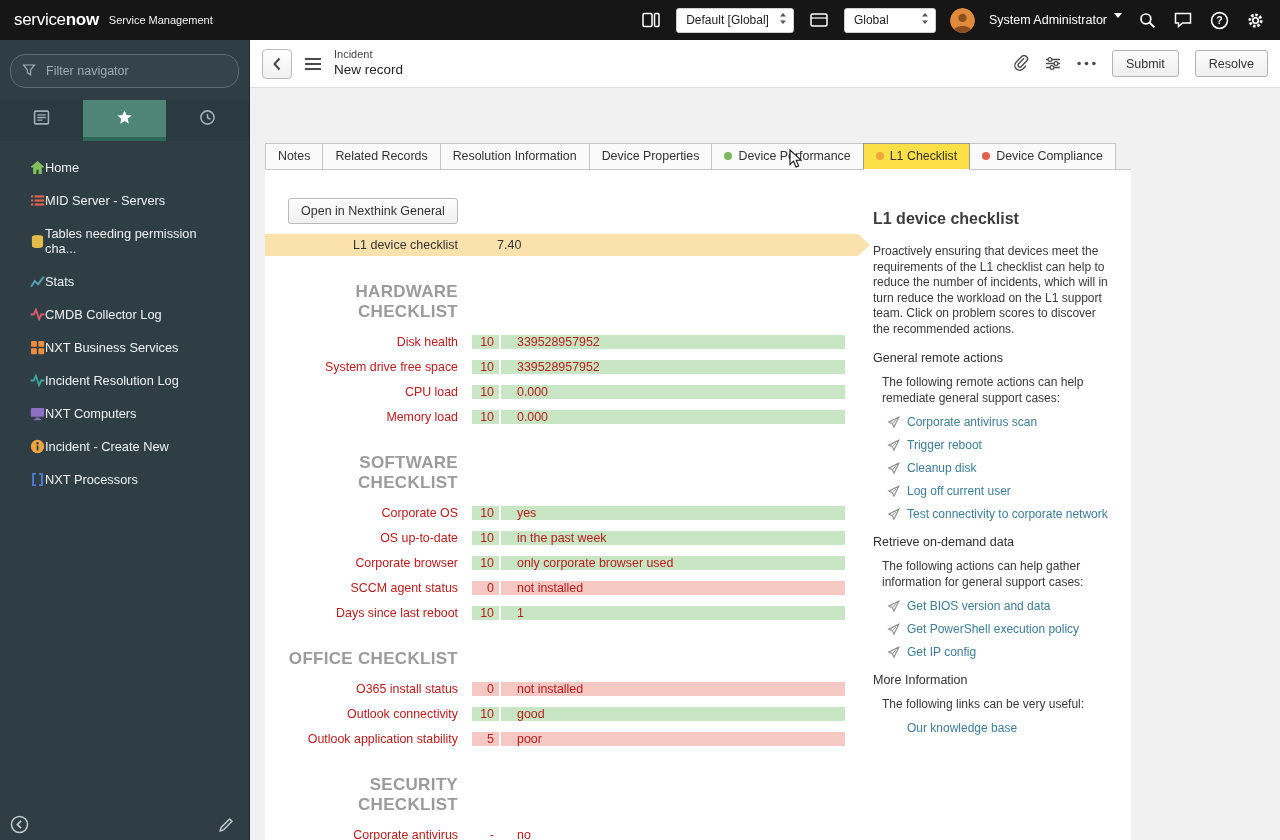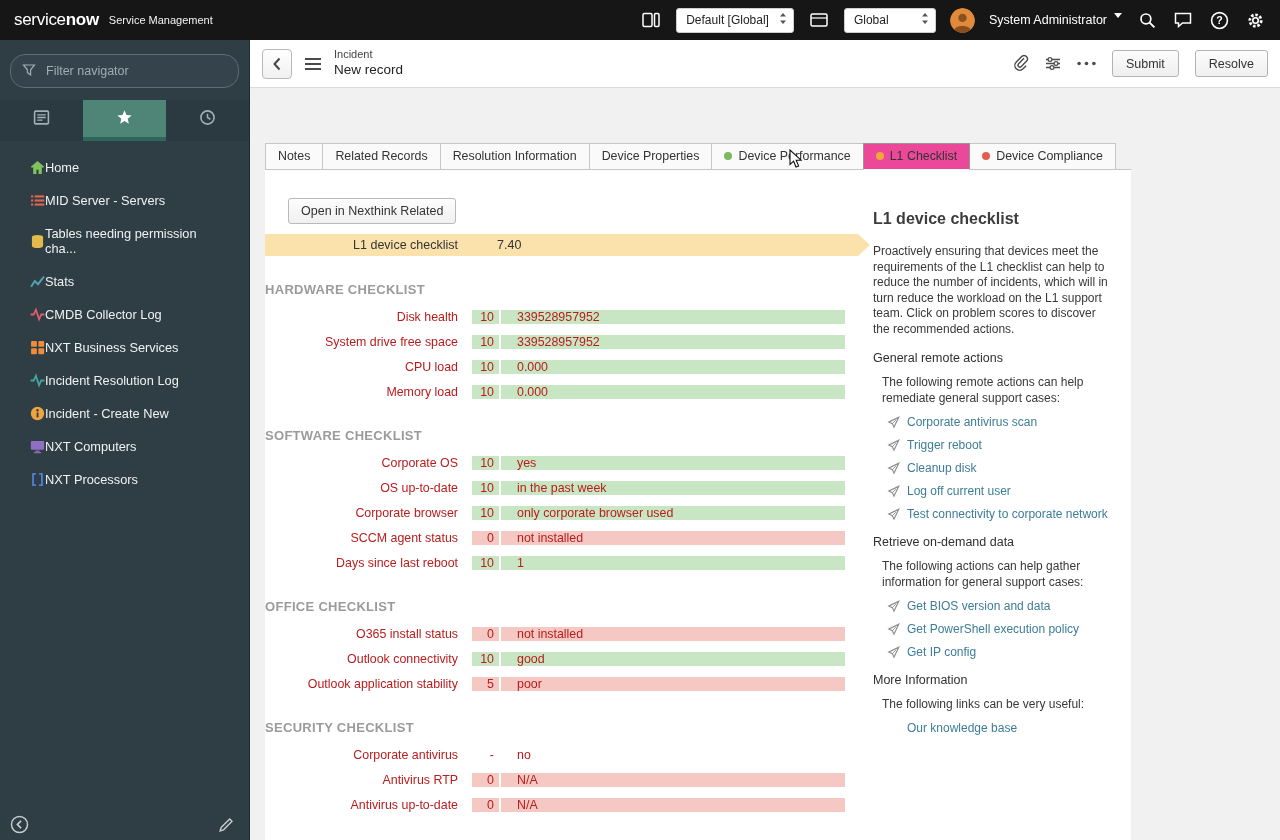--- a/index.html
+++ b/index.html
@@ -91,43 +91,43 @@
 
   
   .content-bg { flex:1; padding-left:15px; position:relative; overflow:hidden; }
   .tabbar { display:flex; margin-top:55px; position:relative; z-index:2; margin-bottom:-1px; }
   .tab {
     display:inline-flex; align-items:center; gap:6px;
     background:#fafafa; border:1px solid #c6c6c6; margin-left:-1px;
     padding:5px 12px 6px; font-size:12.4px; color:#333; cursor:pointer; white-space:nowrap;
   }
   .tab:first-child { margin-left:0; }
-  .tab.active { background:#ec4899; border-color:#979797; border-bottom-color:#fff; z-index:3; }
+  .tab.active { background:#fde047; border-color:#979797; border-bottom-color:#fff; z-index:3; }
   .dot { width:8px; height:8px; border-radius:50%; flex:0 0 auto; }
 
   .content-panel {
     display:flex; background:#fff; width:866px; min-height:685px;
     border-top:1px solid #c6c6c6; position:relative; z-index:1;
   }
   .form-area { width:592px; flex:0 0 auto; padding-top:28px; }
   .nf-btn {
     margin-left:23px; height:26px; padding:0 12px; border:1px solid #b9b9b9; border-radius:3px;
     background:linear-gradient(#fdfdfd,#f0f0f0); font-size:12.5px; color:#333;
     font-family:"Liberation Sans", sans-serif; cursor:pointer;
   }
   .summary-row {
     margin-top:10px; height:22px; width:605px; background:var(--summary,#fbe2ad);
     display:flex; align-items:center; font-size:12.5px; color:#333;
     clip-path:polygon(0 0, 593px 0, 100% 50%, 593px 100%, 0 100%);
   }
   .sum-label { width:193px; text-align:right; }
   .sum-score { margin-left:39px; }
   .section-title {
-    margin:26px 0 9px; width:193px; 
-    color:#9b9b9b; font-size:13px; font-weight:600; letter-spacing:.3px;
+    margin:26px 0 9px; width:193px; text-align:right;
+    color:#9b9b9b; font-size:17px; font-weight:600; letter-spacing:.3px;
   }
   .c-row { display:flex; align-items:center; height:21px; margin-bottom:4px; font-size:12.4px; color:#b91c1c; }
   .c-row .lbl { width:193px; text-align:right; margin-right:14px; }
   .c-row .score { width:27px; text-align:right; padding-right:5px; cursor:pointer; }
   .c-row .val { width:344px; margin-left:2px; padding-left:16px; }
   .status-good .score, .status-good .val { background:var(--good,#c8e6c3); }
   .status-bad  .score, .status-bad  .val { background:var(--bad,#f6c8c3); }
   .status-none .score, .status-none .val { background:transparent; }
 
   
@@ -312,38 +312,38 @@
           </div>
           <div class="nav-item">
             <span class="nav-icon" style="color:#3fa7a0">
               <svg viewBox="0 0 14 14">
                 <polyline points="0.5,7 3.5,7 5.5,2.5 8.5,11.5 10.5,7 13.5,7" fill="none" stroke="currentColor" stroke-width="1.7"></polyline>
               </svg>
             </span>
             <span class="nav-label">Incident Resolution Log</span>
           </div>
           <div class="nav-item">
+            <span class="nav-icon" style="color:#8f6fc2">
+              <svg viewBox="0 0 14 14" fill="currentColor">
+                <rect x="0.8" y="1.8" width="12.4" height="8.2" rx="1"></rect>
+                <rect x="5" y="10.8" width="4" height="1.2"></rect>
+                <rect x="3.6" y="12.2" width="6.8" height="1.1"></rect>
+              </svg>
+            </span>
+            <span class="nav-label">NXT Computers</span>
+          </div>
+          <div class="nav-item">
             <span class="nav-icon" style="color:#efa43f">
               <svg viewBox="0 0 14 14">
                 <circle cx="7" cy="7" r="6.2" fill="currentColor"></circle>
                 <rect x="6.2" y="6" width="1.7" height="4.6" fill="#2f3d44"></rect>
                 <circle cx="7" cy="4" r="1.1" fill="#2f3d44"></circle>
               </svg>
             </span>
             <span class="nav-label">Incident - Create New</span>
-          </div>
-          <div class="nav-item">
-            <span class="nav-icon" style="color:#8f6fc2">
-              <svg viewBox="0 0 14 14" fill="currentColor">
-                <rect x="0.8" y="1.8" width="12.4" height="8.2" rx="1"></rect>
-                <rect x="5" y="10.8" width="4" height="1.2"></rect>
-                <rect x="3.6" y="12.2" width="6.8" height="1.1"></rect>
-              </svg>
-            </span>
-            <span class="nav-label">NXT Computers</span>
           </div>
           <div class="nav-item">
             <span class="nav-icon" style="color:#4f7fd9">
               <svg viewBox="0 0 14 14" fill="currentColor">
                 <path d="M5.5 1 H2 V13 H5.5 V11.4 H3.7 V2.6 H5.5 Z"></path>
                 <path d="M8.5 1 H12 V13 H8.5 V11.4 H10.3 V2.6 H8.5 Z"></path>
               </svg>
             </span>
             <span class="nav-label">NXT Processors</span>
           </div>
@@ -428,21 +428,21 @@
               <span>L1 Checklist</span>
             </div>
             <div class="tab">
               <span class="dot" style="background: rgb(224, 96, 77);"></span>
               <span>Device Compliance</span>
             </div>
           </div>
 
         <div class="content-panel">
           <div class="form-area">
-            <button class="nf-btn">Open in Nexthink Related</button>
+            <button class="nf-btn">Open in Nexthink General</button>
             <div class="summary-row">
               <span class="sum-label">L1 device checklist</span>
               <span class="sum-score">7.40</span>
             </div>
             <div id="sections">
                 <div class="section-title">HARDWARE CHECKLIST</div>
                 <div class="c-row status-good">
                   <span class="lbl">Disk health</span>
                   <span class="score">10</span>
                   <span class="val">339528957952</span>

